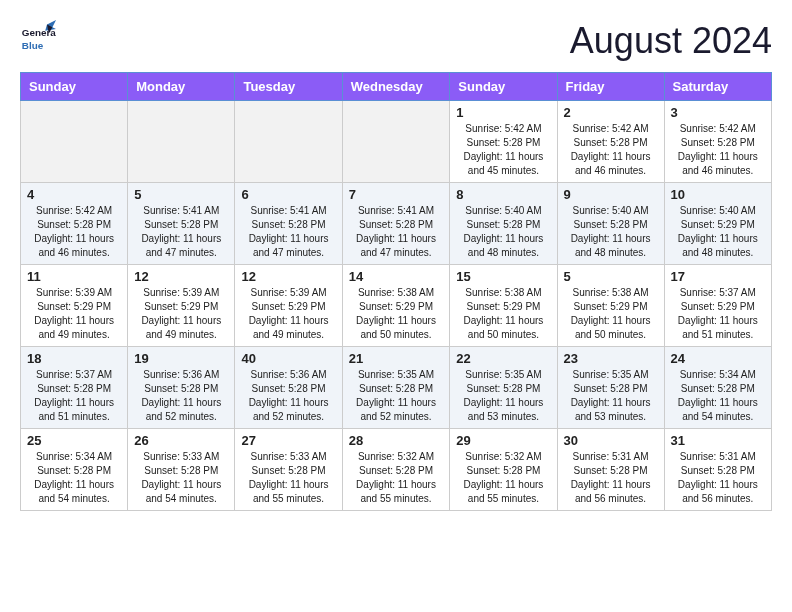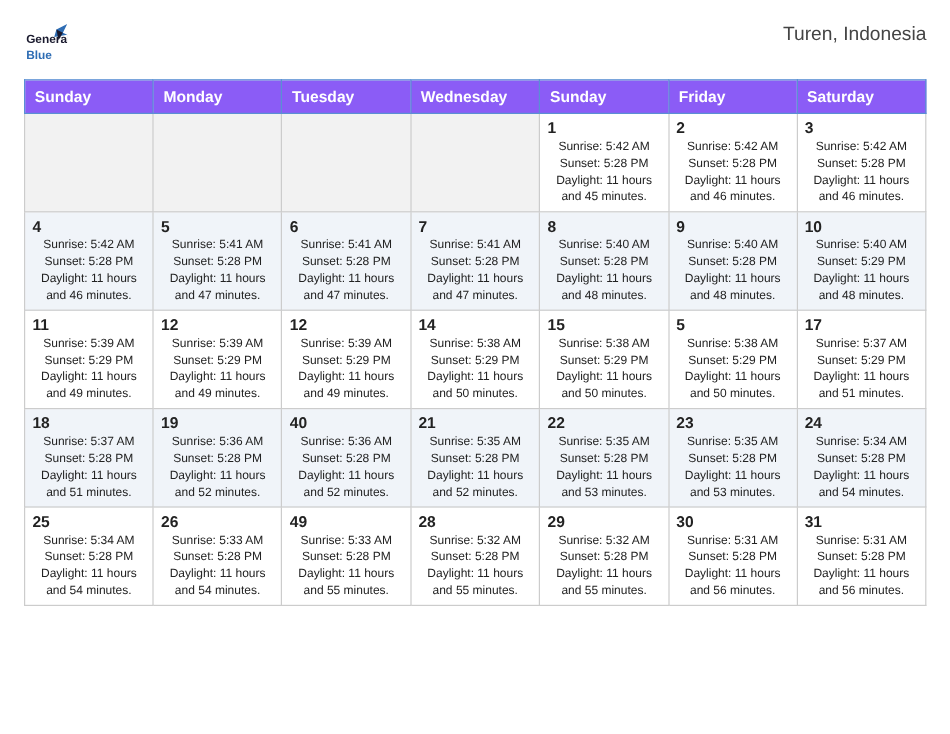--- a/index.html
+++ b/index.html
@@ -92,21 +92,21 @@
 
       <rect x="0" y="0" width="40" height="40" fill="none"></rect>
       <text x="2" y="18" font-size="11" font-weight="bold" fill="#1a1a2e" font-family="Arial">General</text>
       <text x="2" y="32" font-size="11" font-weight="bold" fill="#2e6db4" font-family="Arial">Blue</text>
 
       <polygon points="30,5 40,0 36,8 40,10 28,12" fill="#2e6db4"></polygon>
       <polygon points="30,5 36,8 32,15" fill="#1a1a2e"></polygon>
     </svg>
   </div>
   <div class="title-block">
-    <div class="location-title">Turen, Indonesia</div>
+    <div class="month-title">August 2024</div>
   </div>
 </div>
 
 <table class="calendar">
   <thead>
     <tr>
     <th>Sunday</th>
         <th>Monday</th>
         <th>Tuesday</th>
         <th>Wednesday</th>
@@ -305,21 +305,21 @@
 and 54 minutes.</div>
         </td>
         <td>
           <span class="day-number">26</span>
           <div class="day-info" style="white-space: pre-line;">Sunrise: 5:33 AM
 Sunset: 5:28 PM
 Daylight: 11 hours
 and 54 minutes.</div>
         </td>
         <td>
-          <span class="day-number">49</span>
+          <span class="day-number">27</span>
           <div class="day-info" style="white-space: pre-line;">Sunrise: 5:33 AM
 Sunset: 5:28 PM
 Daylight: 11 hours
 and 55 minutes.</div>
         </td>
         <td>
           <span class="day-number">28</span>
           <div class="day-info" style="white-space: pre-line;">Sunrise: 5:32 AM
 Sunset: 5:28 PM
 Daylight: 11 hours

